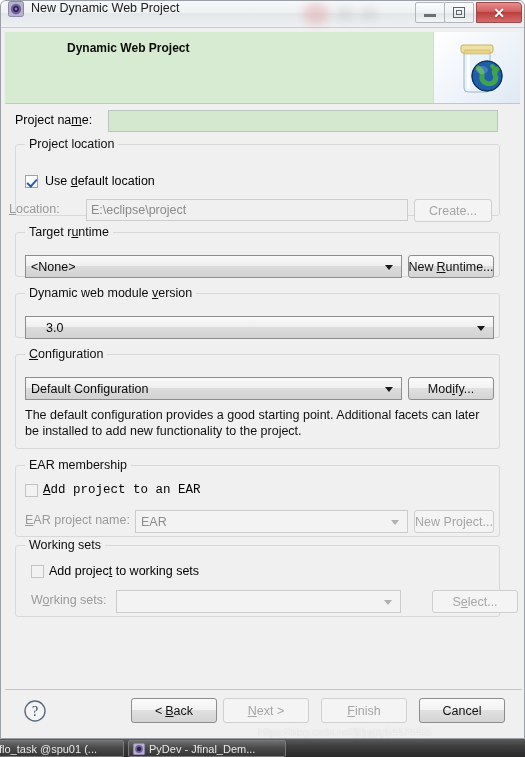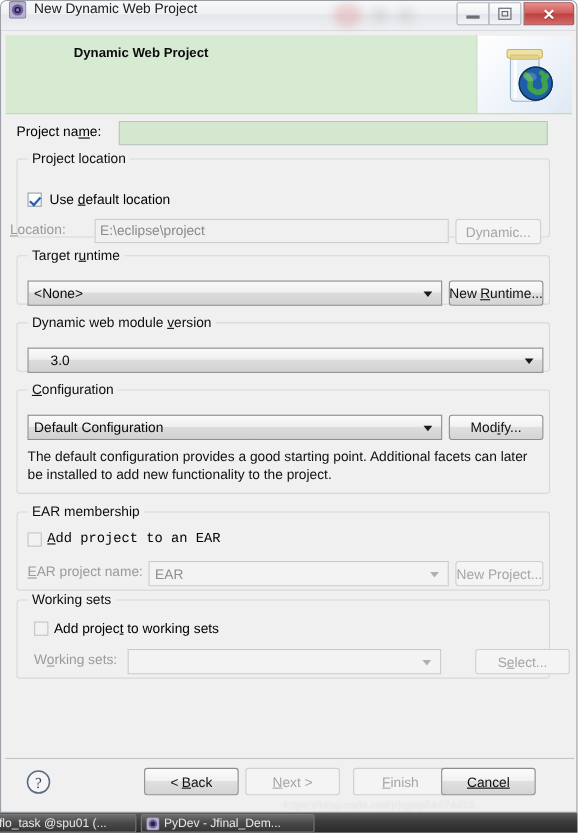--- a/index.html
+++ b/index.html
@@ -366,21 +366,21 @@
       <span class="group-title">Project location</span>
     </div>
     <div class="row" style="left:20px; top:70px;">
       <span class="checkbox on"></span>
       <span class="lbl" style="margin-left:7px;">Use <span class="u">d</span>efault location</span>
     </div>
     <div class="row" style="left:4px; top:98px;">
       <span class="lbl dim"><span class="u">L</span>ocation:</span>
     </div>
     <div class="textfield disabled" style="position:absolute; left:81px; top:95px; width:322px;">E:\eclipse\project</div>
-    <div class="btn disabled" style="position:absolute; left:409px; top:95px; width:78px;">Dynamic...</div>
+    <div class="btn disabled" style="position:absolute; left:409px; top:95px; width:78px;">Create...</div>
 
     <div class="group" style="left:10px; top:128px; width:485px; height:45px;padding-left:40px;">
       <span class="group-title">Target r<span class="u">u</span>ntime</span>
     </div>
     <div class="combo" style="position:absolute; left:20px; top:151px; width:377px;">
       <span>&lt;None&gt;</span>
       <span class="arrow"></span>
     </div>
     <div class="btn" style="position:absolute; left:403px; top:151px; width:86px;">New <span class="u" style="margin-left:3px;">R</span>untime...</div>
 
@@ -438,21 +438,21 @@
   <div class="btnbar">
     <span class="help-icon">
       <svg width="24" height="24" viewBox="0 0 24 24">
         <circle cx="12" cy="12" r="10" fill="#f5f5f5" stroke="#5a6b80" stroke-width="1.4"></circle>
         <text x="12" y="17" text-anchor="middle" font-family="Liberation Serif, serif" font-size="14" fill="#33465e">?</text>
       </svg>
     </span>
     <div class="btn bar-btn" style="left:126px;">&lt; <span class="u" style="margin-left:3px;">B</span>ack</div>
     <div class="btn bar-btn disabled" style="left:218px;"><span class="u">N</span>ext &gt;</div>
     <div class="btn bar-btn disabled" style="left:316px;"><span class="u">F</span>inish</div>
-    <div class="btn bar-btn" style="left:396px;text-decoration:underline;">Cancel</div>
+    <div class="btn bar-btn" style="left:414px;">Cancel</div>
   </div>
 </div>
 
 <div class="watermark">https://blog.csdn.net/jtfjqgtp54474455</div>
 
 <div class="taskbar">
   <div class="task" style="left:-6px; width:130px;">
     <span>flo_task @spu01 (...</span>
   </div>
   <div class="task" style="left:128px; width:158px;">

